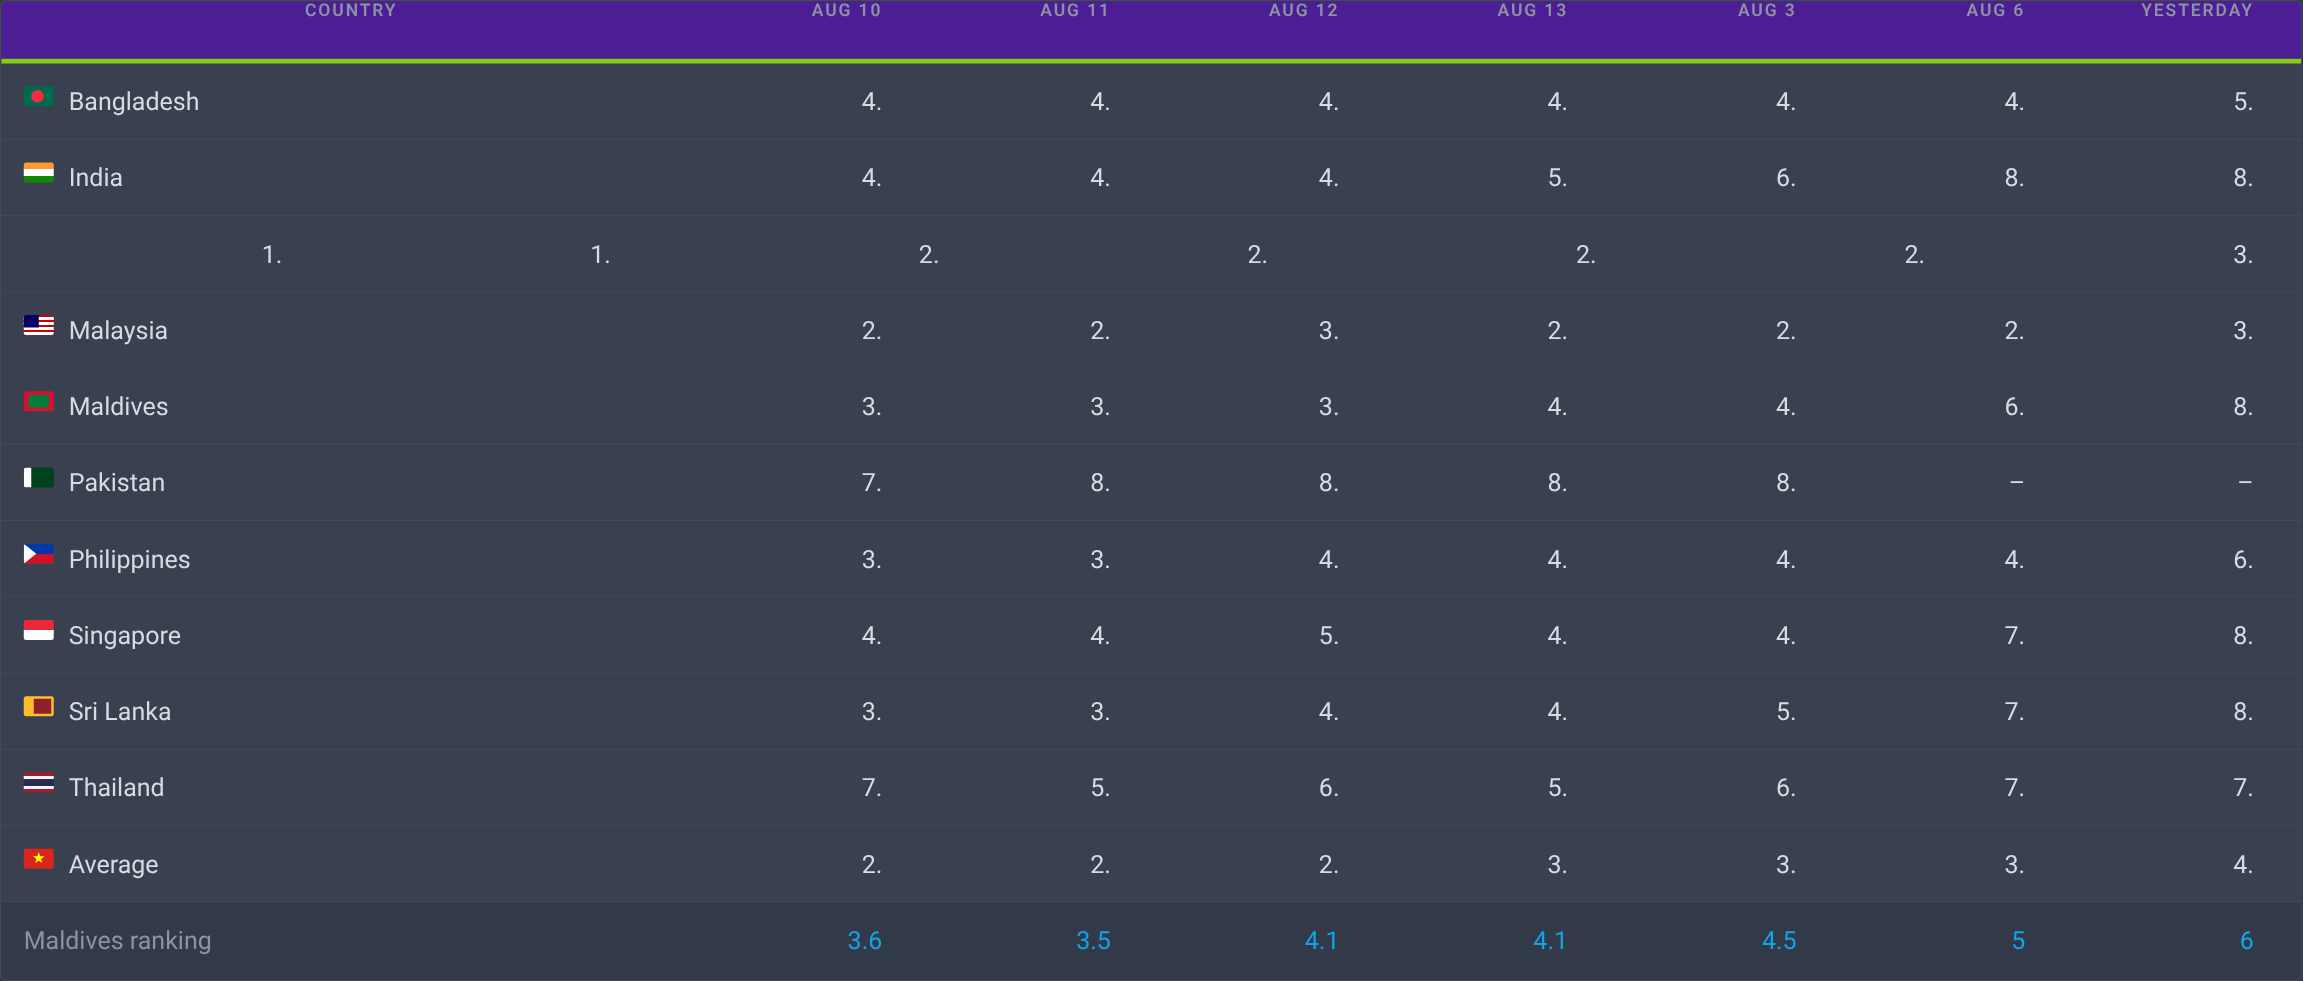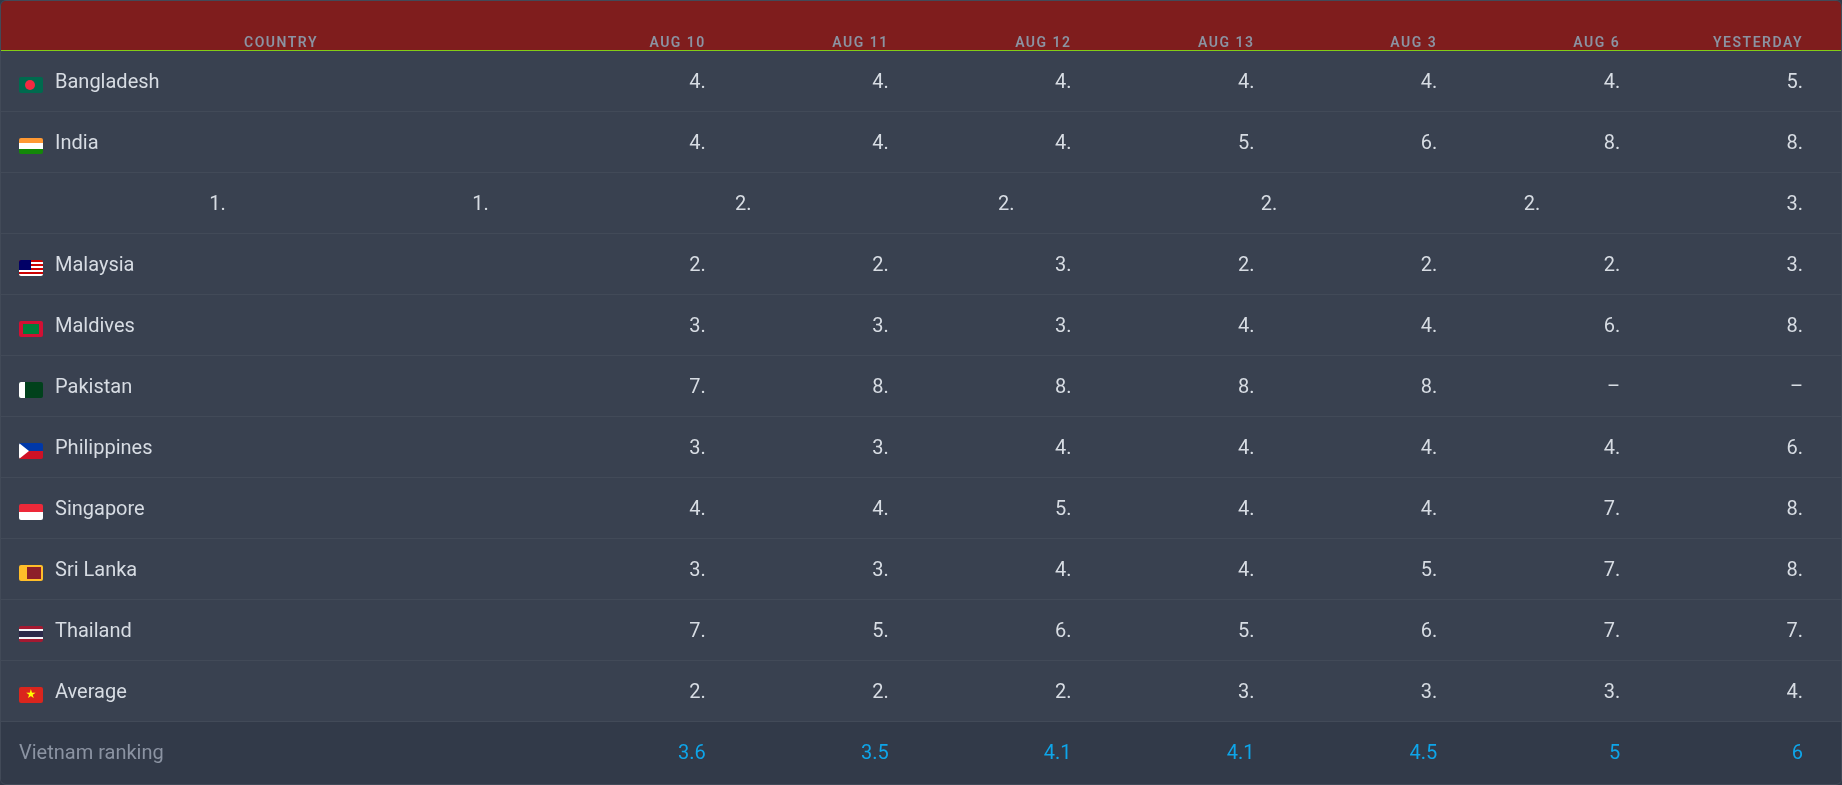--- a/index.html
+++ b/index.html
@@ -13,29 +13,29 @@
   .table-wrap {
     width: 100%;
     height: 100%;
     border: 1px solid #424a58;
     border-radius: 6px;
     overflow: hidden;
   }
   .hdr-row {
     display: flex;
     height: 50px;
-    align-items: flex-end;
-    background: #7f1d1d;
-    border-bottom: 1px solid #84cc16;
+    align-items: flex-start;
+    background: #4c1d95;
+    border-bottom: 4px solid #84cc16;
   }
   .col-country {
     width: 560px;
     padding-left: 18px;
     display: flex;
-    align-items: flex-end;
+    align-items: flex-start;
     gap: 12px;
   }
   .col-val {
     flex: 1;
     text-align: right;
     padding-right: 38px;
   }
   .hdr-cell {
     color: #8b93a2;
     font-size: 14px;
@@ -266,21 +266,21 @@
         <div class="col-val val-cell">2.</div>
         <div class="col-val val-cell">2.</div>
         <div class="col-val val-cell">3.</div>
         <div class="col-val val-cell">3.</div>
         <div class="col-val val-cell">3.</div>
         <div class="col-val val-cell">4.</div>
       </div>
     </div>
 
   <div class="footer-row">
-    <div class="footer-label">Vietnam ranking</div>
+    <div class="footer-label">Maldives ranking</div>
     <div class="footer-val">3.6</div>
     <div class="footer-val">3.5</div>
     <div class="footer-val">4.1</div>
     <div class="footer-val">4.1</div>
     <div class="footer-val">4.5</div>
     <div class="footer-val">5</div>
     <div class="footer-val">6</div>
   </div>
 
 </div>

